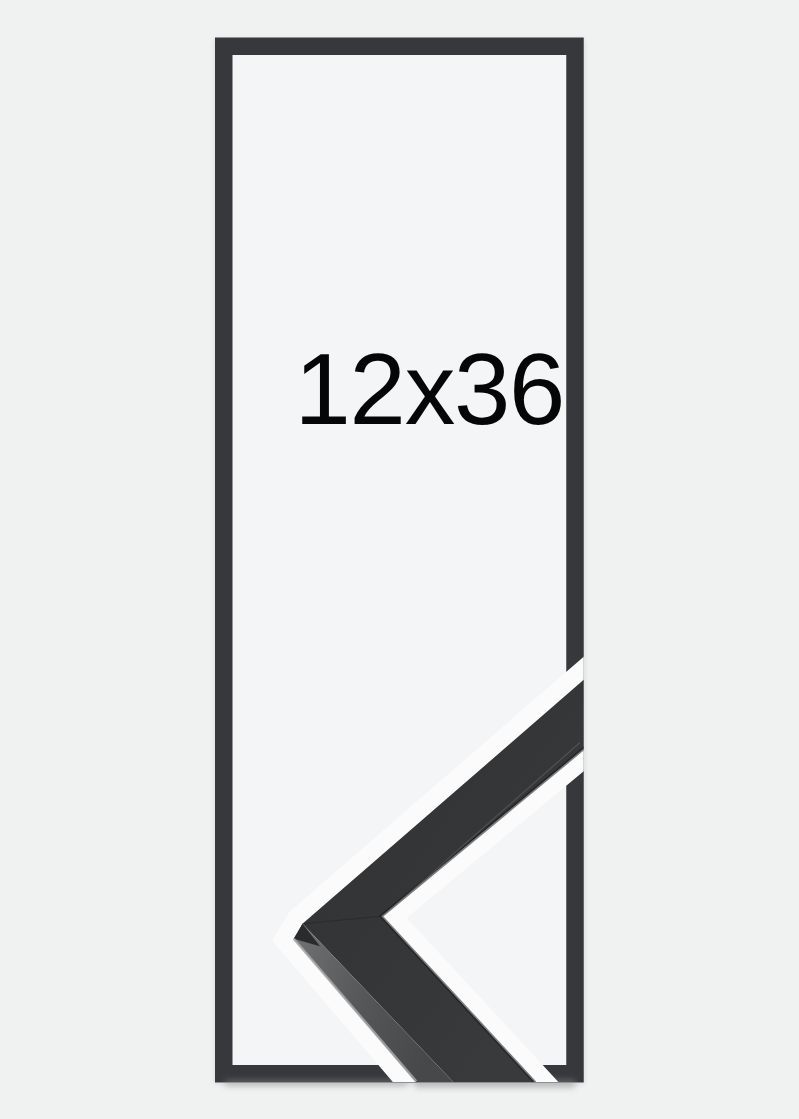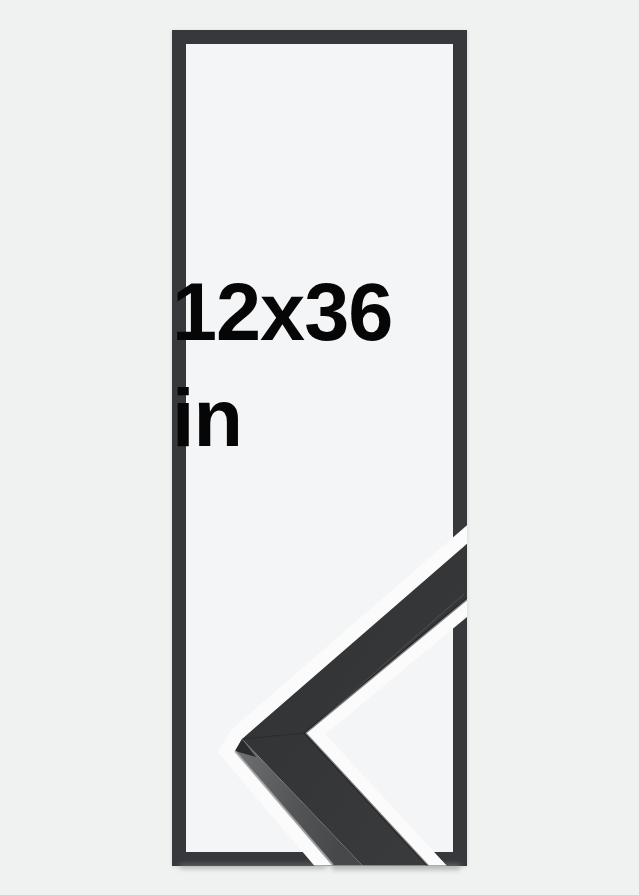--- a/index.html
+++ b/index.html
@@ -22,44 +22,44 @@
     box-sizing:border-box;
     border:14px solid var(--c-outline,#36383b);
     background:var(--c-interior,#f4f5f6);
     box-shadow:0 1px 4px rgba(70,72,76,0.16);
   }
   
   .size-label{
     position:absolute;
     left:172px; top:259px;
     width:343px;
+    text-align:center;
     font-size:81px;
     line-height:106px;
-    font-weight:700;
+    font-weight:400;
     letter-spacing:-1px;
     color:var(--c-text,#060607);
     user-select:none;
   }
   .overlay-svg{
     position:absolute;
     left:0; top:0;
     width:639px; height:895px;
     pointer-events:none;
   }
 </style>
 </head>
 <body>
 
 <div class="canvas">
 
   <div class="frame-outline"></div>
 
   <div class="size-label">
     <div>12x36</div>
-    <div>in</div>
   </div>
 
   <svg class="overlay-svg" viewBox="0 0 639 895">
     <defs>
       <clipPath id="photoClip">
         <rect x="195" y="498" width="272" height="367.5"></rect>
       </clipPath>
       <filter id="softBlur" x="-40%" y="-200%" width="180%" height="500%">
         <feGaussianBlur stdDeviation="2.6"></feGaussianBlur>
       </filter>

